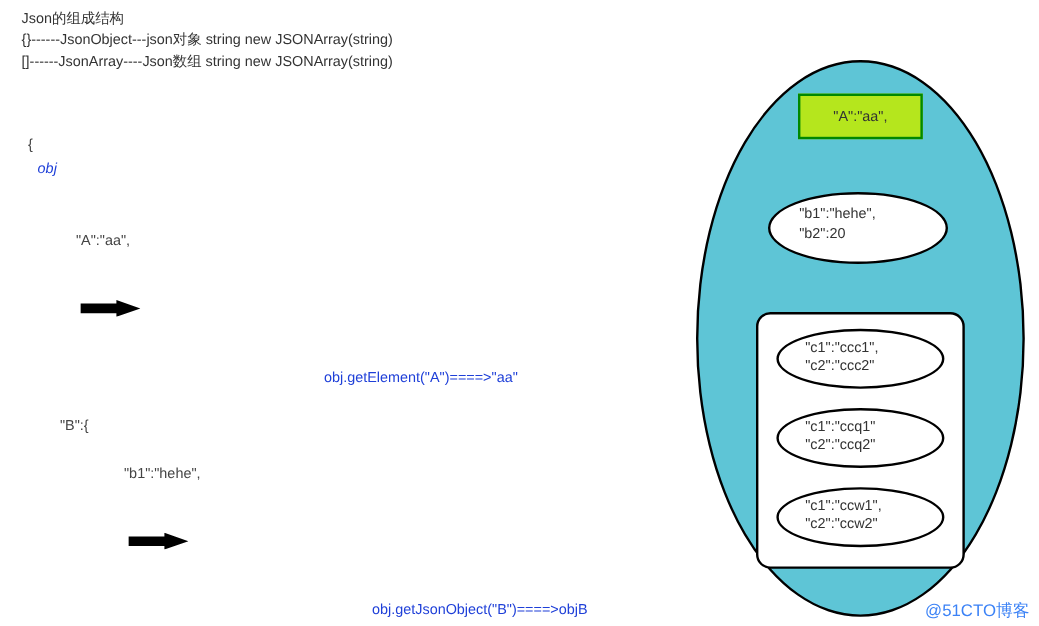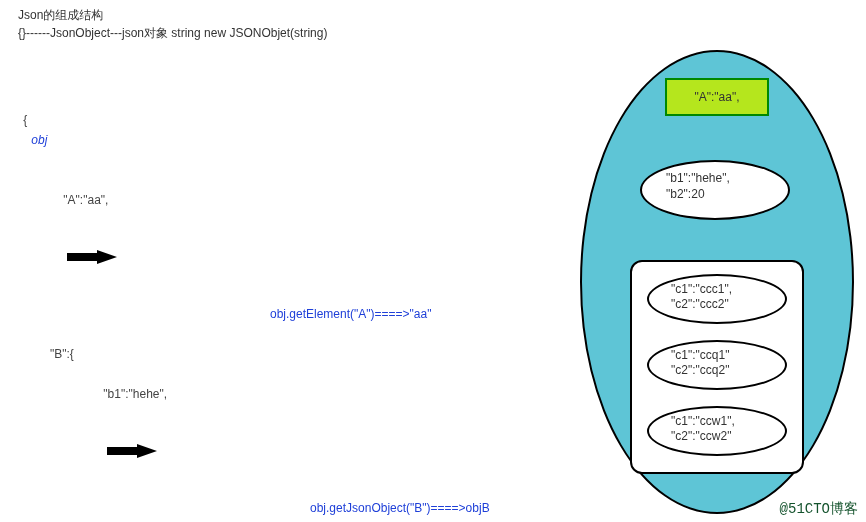--- a/index.html
+++ b/index.html
@@ -101,31 +101,31 @@
     line-height: 15px;
     font-size: 12px;
   }
   .se1 { top: 12px; }
   .se2 { top: 78px; }
   .se3 { top: 144px; }
   .watermark {
     position: absolute;
     right: 8px;
     bottom: 4px;
-    color: #14532d;
+    color: #3b82f6;
     font-size: 14px;
-    font-family: Liberation Mono, monospace;
   }
 </style>
 </head>
 <body>
 
 <div class="header">
   <div>Json的组成结构</div>
-  <div>{}------JsonObject---json对象    string    new JSONObjet(string)</div>
+  <div>{}------JsonObject---json对象    string    new JSONArray(string)</div>
+  <div>[]------JsonArray----Json数组    string    new JSONArray(string)</div>
 </div>
 
 <div class="code-area">
   <div class="row brace">
     <span>{</span>
     <span class="obj-label" style="margin-left:8px;">obj</span>
   </div>
 
   <div class="row indent1">
     <span class="k">"A":"aa",</span>

